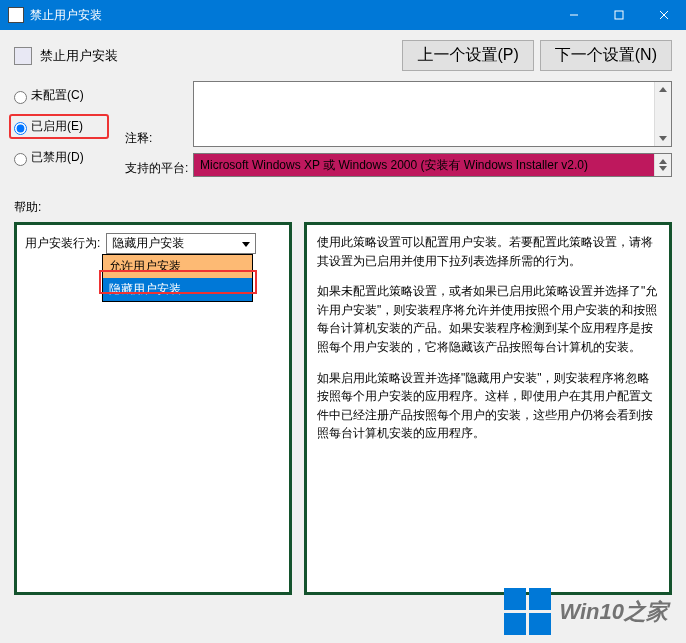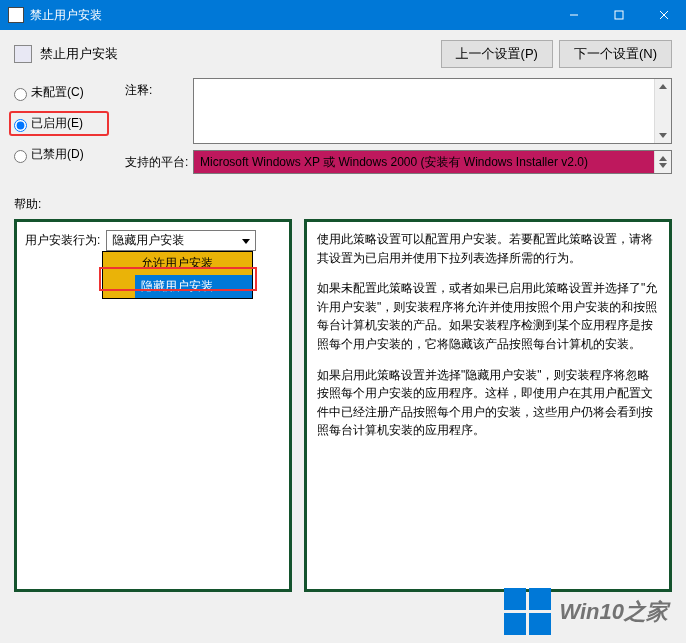--- a/index.html
+++ b/index.html
@@ -42,30 +42,30 @@
       width: 18px; height: 18px;
       border: 1px solid #888; background: #e8e8f4;
       display: inline-block; margin-right: 8px;
     }
     .header-title { font-size: 13px; }
     .nav-btns { margin-left: auto; display: flex; gap: 6px; }
     .btn {
       border: 1px solid #adadad;
       background: #e1e1e1;
       padding: 4px 14px;
-      font-size: 13px;
+      font-size: 16px;
       cursor: default;
     }
     .mid { display: flex; margin-top: 10px; gap: 16px; }
     .radio-col { width: 95px; margin-top: 6px; }
     .radio { display: flex; align-items: flex-end; margin-bottom: 10px; font-size: 12px; gap: 4px;}
     .radio input { margin: 0; }
     .radio.highlight { border: 2px solid #e33; border-radius: 3px; padding: 2px 3px; margin-left:-5px;}
     .fields { flex: 1; }
-    .field-row { display: flex; align-items: flex-start; margin-bottom: 6px; }
+    .field-row { display: flex; align-items: flex-end; margin-bottom: 6px; }
     .label { width: 68px; padding-top: 4px; font-size: 12px; }
     .textarea {
       flex: 1;
       border: 1px solid #7a7a7a;
       background: #fff;
       height: 66px;
       position: relative;
     }
     .scrollbar-v {
       position: absolute; right: 0; top: 0; bottom: 0; width: 17px;
@@ -103,23 +103,22 @@
       display: flex; align-items: center; padding: 0 5px;
       font-size: 12px;
     }
     .select::after {
       content: ""; position: absolute; right: 5px; top: 8px;
       border-left: 4px solid transparent; border-right: 4px solid transparent;
       border-top: 5px solid #000;
     }
     .dropdown {
       position: absolute; top: 29px; left: 85px;
-      width: 151px; border: 1px solid #000; background: #eab308;
+      width: 151px; border: 1px solid #000; background: #fdba74;
       z-index: 5;
-      padding-left: 32px;
     }
     .dropdown .opt { padding: 3px 6px; font-size: 12px; }
     .dropdown .opt.selected { background: #0078d7; color: #fff; }
     .dropdown-highlight {
       position: absolute; top: 45px; left: 82px;
       width: 158px; height: 24px; border: 2px solid #e33;
       z-index: 6; pointer-events: none;
     }
     .watermark {
       position: absolute; right: 18px; bottom: 8px;

